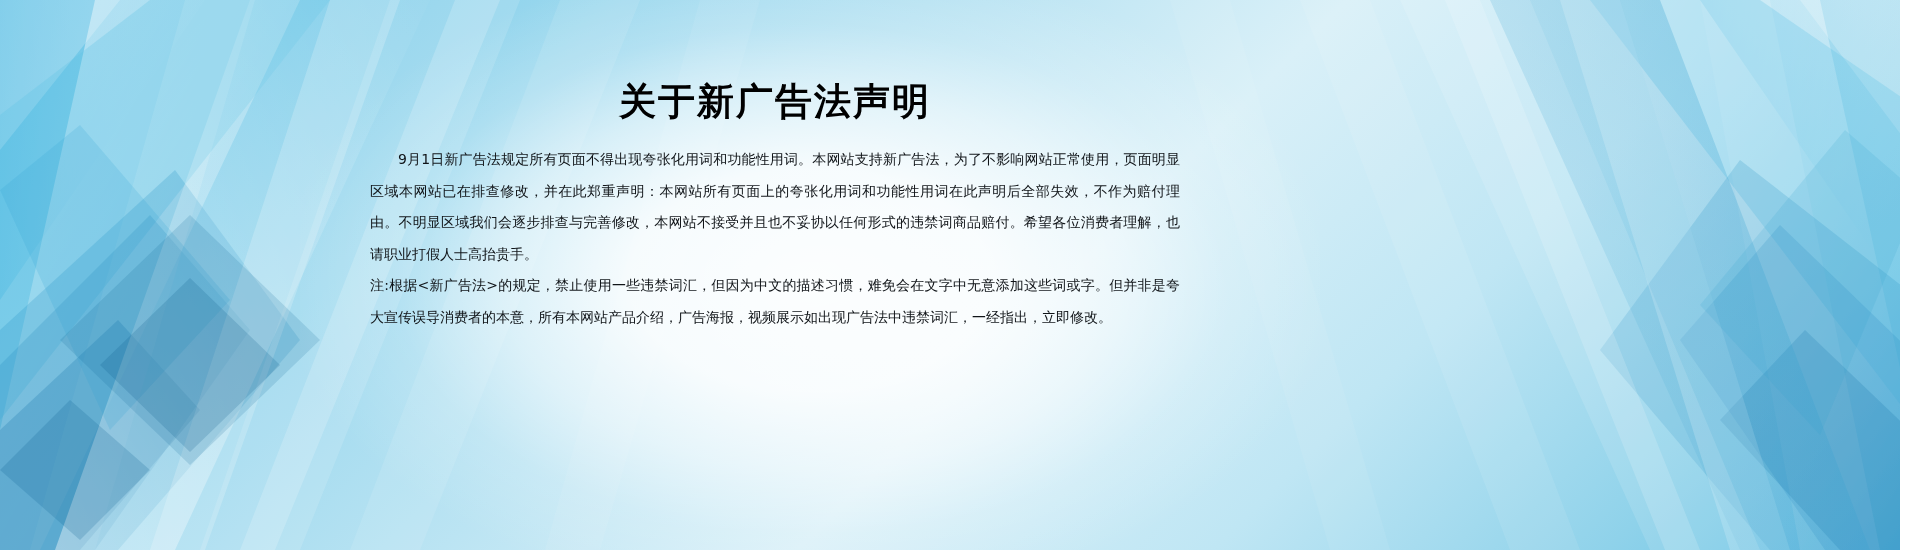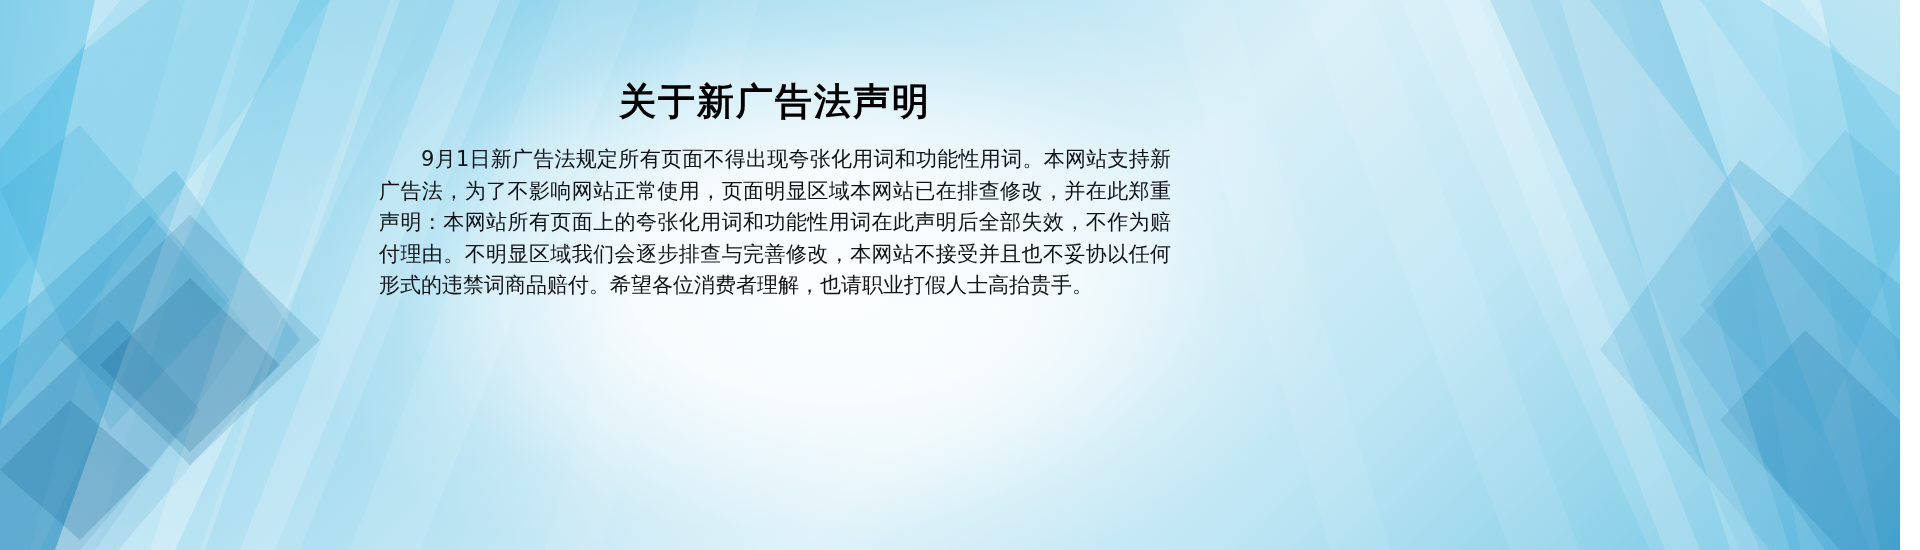--- a/index.html
+++ b/index.html
@@ -63,26 +63,26 @@
     color: #000000;
     text-align: center;
     letter-spacing: 2px;
     line-height: 48px;
     margin: 0 0 18px 0;
     white-space: nowrap;
   }
 
   .para {
     font-family: "DejaVu Sans", "Liberation Sans", sans-serif;
-    font-size: 21px;
+    font-size: 14px;
     line-height: 31.5px;
     color: #101418;
     text-align: justify;
     text-justify: inter-ideograph;
-    margin: 9px;
+    margin: 0;
     letter-spacing: 0px;
   }
   #para-main {
     text-indent: 2em;
   }
   #para-note {
     text-indent: 0;
   }
 </style>
 </head>
@@ -150,15 +150,16 @@
     <polygon points="60,340 190,215 320,340 190,465" fill="#0b6296" opacity="0.16"></polygon>
     <polygon points="100,365 190,278 280,365 190,452" fill="#085585" opacity="0.18"></polygon>
     <polygon points="0,470 70,400 150,470 80,540" fill="#0a5e91" opacity="0.20"></polygon>
   </svg>
 
   <div id="glow" class="deco"></div>
 
   <div id="content">
     <h1 id="title">关于新广告法声明</h1>
     <p class="para" id="para-main">9月1日新广告法规定所有页面不得出现夸张化用词和功能性用词。本网站支持新广告法，为了不影响网站正常使用，页面明显区域本网站已在排查修改，并在此郑重声明：本网站所有页面上的夸张化用词和功能性用词在此声明后全部失效，不作为赔付理由。不明显区域我们会逐步排查与完善修改，本网站不接受并且也不妥协以任何形式的违禁词商品赔付。希望各位消费者理解，也请职业打假人士高抬贵手。</p>
+    <p class="para" id="para-note">注:根据&lt;新广告法&gt;的规定，禁止使用一些违禁词汇，但因为中文的描述习惯，难免会在文字中无意添加这些词或字。但并非是夸大宣传误导消费者的本意，所有本网站产品介绍，广告海报，视频展示如出现广告法中违禁词汇，一经指出，立即修改。</p>
   </div>
 
 </div>
 
 </body></html>

